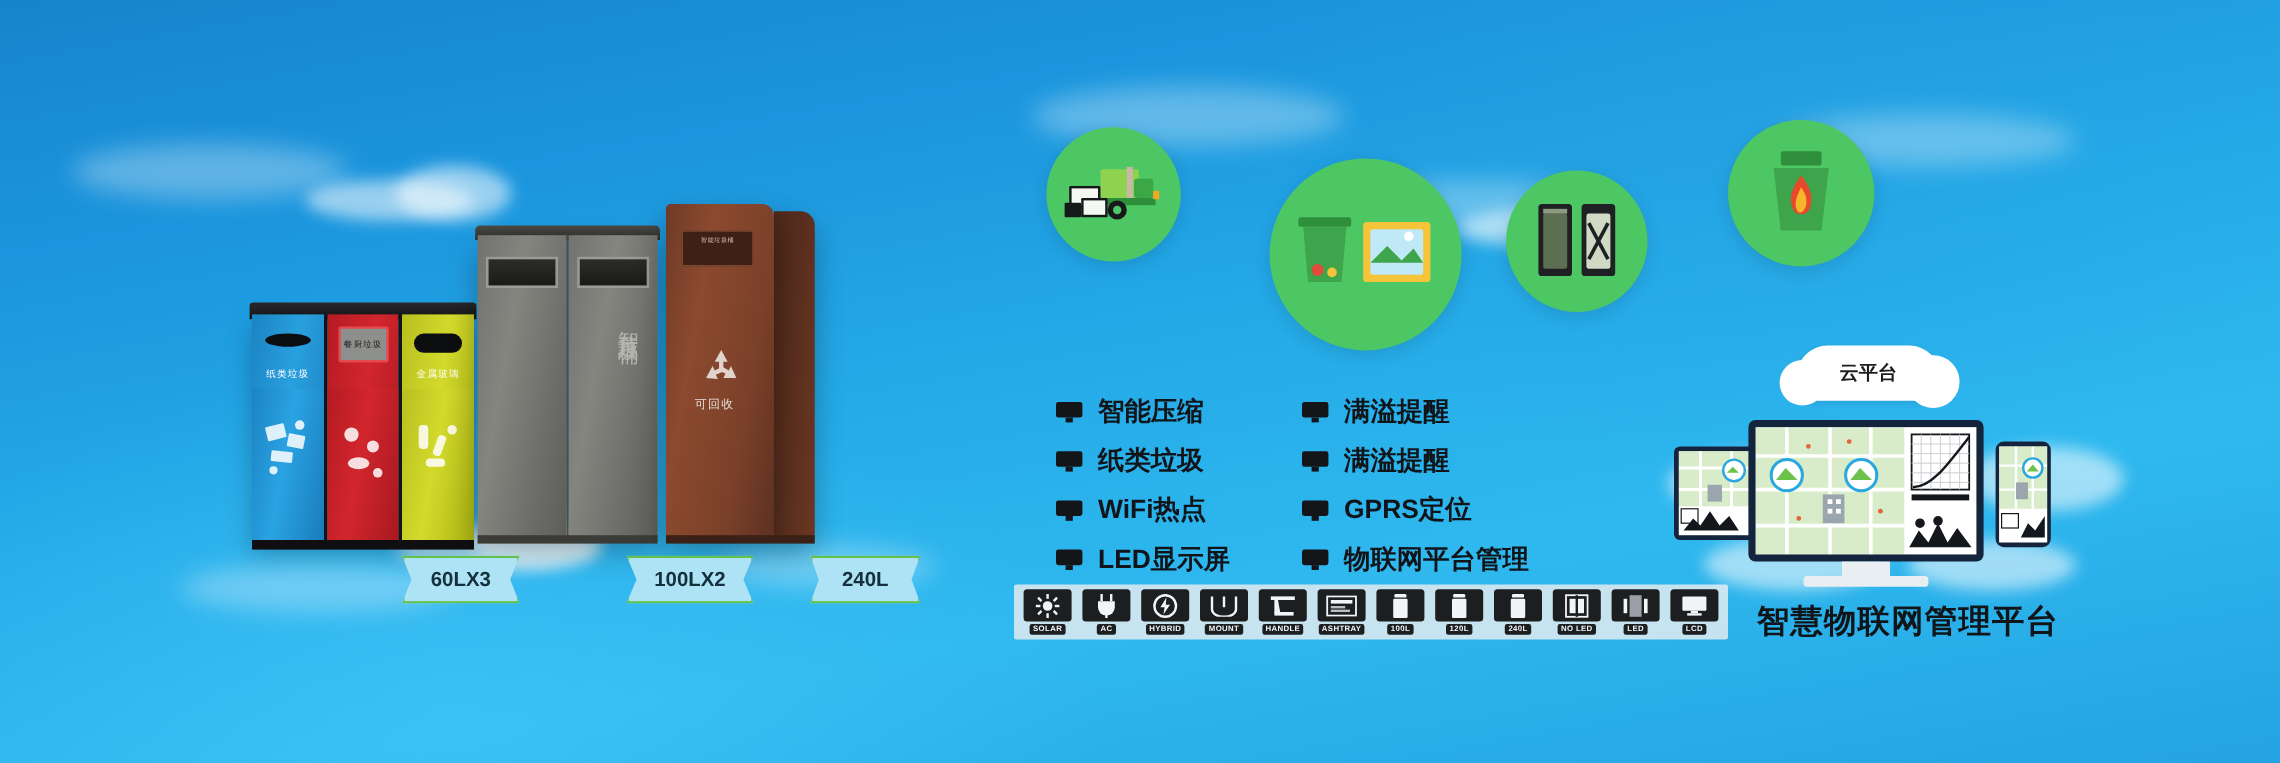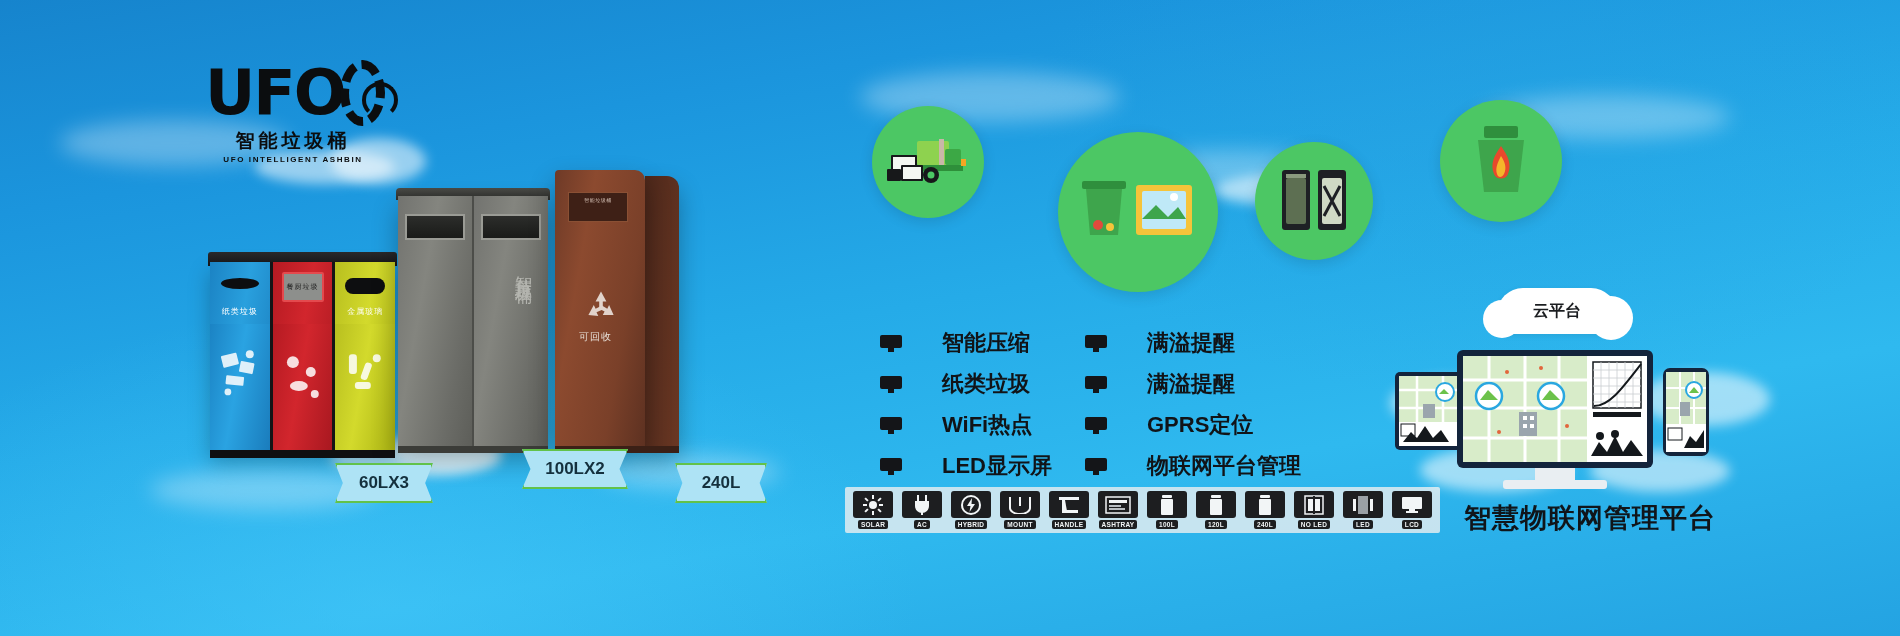--- a/index.html
+++ b/index.html
@@ -104,21 +104,21 @@
   }
 
   
   .gcircle { position:absolute; border-radius:50%; background:#4cc764;
              box-shadow:0 4px 14px rgba(0,0,0,.12); }
   .gcircle-inner { position:absolute; inset:0; display:flex;
                    align-items:center; justify-content:center; }
 
   
   .feat-col { position:absolute; }
-  .feat-item { display:flex; align-items:center; margin-bottom:11px;gap:27px; }
+  .feat-item { display:flex; align-items:center; margin-bottom:11px; }
   .feat-ico {
     width:22px; height:17px; margin-right:13px; position:relative; flex:none;
   }
   .feat-ico i {
     position:absolute; left:0; top:0; width:22px; height:13px;
     background:#141518; border-radius:2px; display:block;
   }
   .feat-ico i::after {
     content:""; position:absolute; left:8px; top:13px;
     width:6px; height:4px; background:#141518;
@@ -187,28 +187,20 @@
   <div class="cloud cl-soft" style="left:330px; top:138px; width:96px;  height:46px;"></div>
   <div class="cloud cl-wisp" style="left:860px; top:72px;  width:260px; height:50px;"></div>
   <div class="cloud cl-wisp" style="left:1130px;top:150px; width:200px; height:40px;"></div>
   <div class="cloud cl-soft" style="left:1215px;top:175px; width:120px; height:30px;"></div>
   <div class="cloud cl-wisp" style="left:1480px;top:95px;  width:250px; height:44px;"></div>
   <div class="cloud cl-soft" style="left:330px; top:440px; width:170px; height:36px;"></div>
   <div class="cloud cl-soft" style="left:392px; top:428px; width:110px; height:44px;"></div>
   <div class="cloud cl-wisp" style="left:150px; top:470px; width:230px; height:40px;"></div>
   <div class="cloud cl-wisp" style="left:600px; top:455px; width:180px; height:34px;"></div>
 
-  <div class="logo-wrap">
-    <div class="logo-row">
-      <span class="logo-letters">UFO</span>
-      <span class="logo-ring"></span>
-    </div>
-    <div class="logo-cn">智能垃圾桶</div>
-    <div class="logo-en">UFO INTELLIGENT ASHBIN</div>
-  </div>
 
   <div class="tri-top"></div>
   <div class="bin-group tri">
     <div class="tri-col" style="background:linear-gradient(100deg,#1b83c4,#29a0de 45%,#1a7cbc);">
       <div class="slot" style="width:38px;height:11px;background:#0d0e10;border-radius:50%;"></div>
       <div class="tri-lbl">纸类垃圾</div>
       <div class="tri-body" style="background:linear-gradient(100deg,#1b83c4,#2aa3e2 45%,#1a7cbc);">
         <svg width="100%" height="100%" viewBox="0 0 60 120">
           <g fill="#ffffff" opacity=".85">
             <rect x="12" y="26" width="16" height="12" rx="1" transform="rotate(-14 20 32)"></rect>
@@ -275,21 +267,21 @@
         <path d="M34 30 L22 30 L24 26 L18 23 L20 19 L27 23 L29 19 Z"></path>
       </g>
     </svg>
     <div style="position:absolute;left:24px;top:160px;font-size:10px;color:#e6ddd5;letter-spacing:1px;">可回收</div>
   </div>
   <div style="position:absolute;left:555px;top:446px;width:124px;height:7px;background:#3b2016;"></div>
 
   <div class="cap-badge" style="left:335px; top:463px; width:98px;">
     <span>60LX3</span>
   </div>
-  <div class="cap-badge" style="left:522px; top:449px; width:106px;text-align:center;">
+  <div class="cap-badge" style="left:522px; top:463px; width:106px;text-align:center;">
     <span>100LX2</span>
   </div>
   <div class="cap-badge" style="left:675px; top:463px; width:92px;">
     <span>240L</span>
   </div>
 
   <div class="gcircle" style="left:872px; top:106px; width:112px; height:112px;">
     <div class="gcircle-inner">
       <svg width="82" height="62" viewBox="0 0 82 62">
         <rect x="30" y="10" width="32" height="24" rx="2" fill="#8ed24f"></rect>

